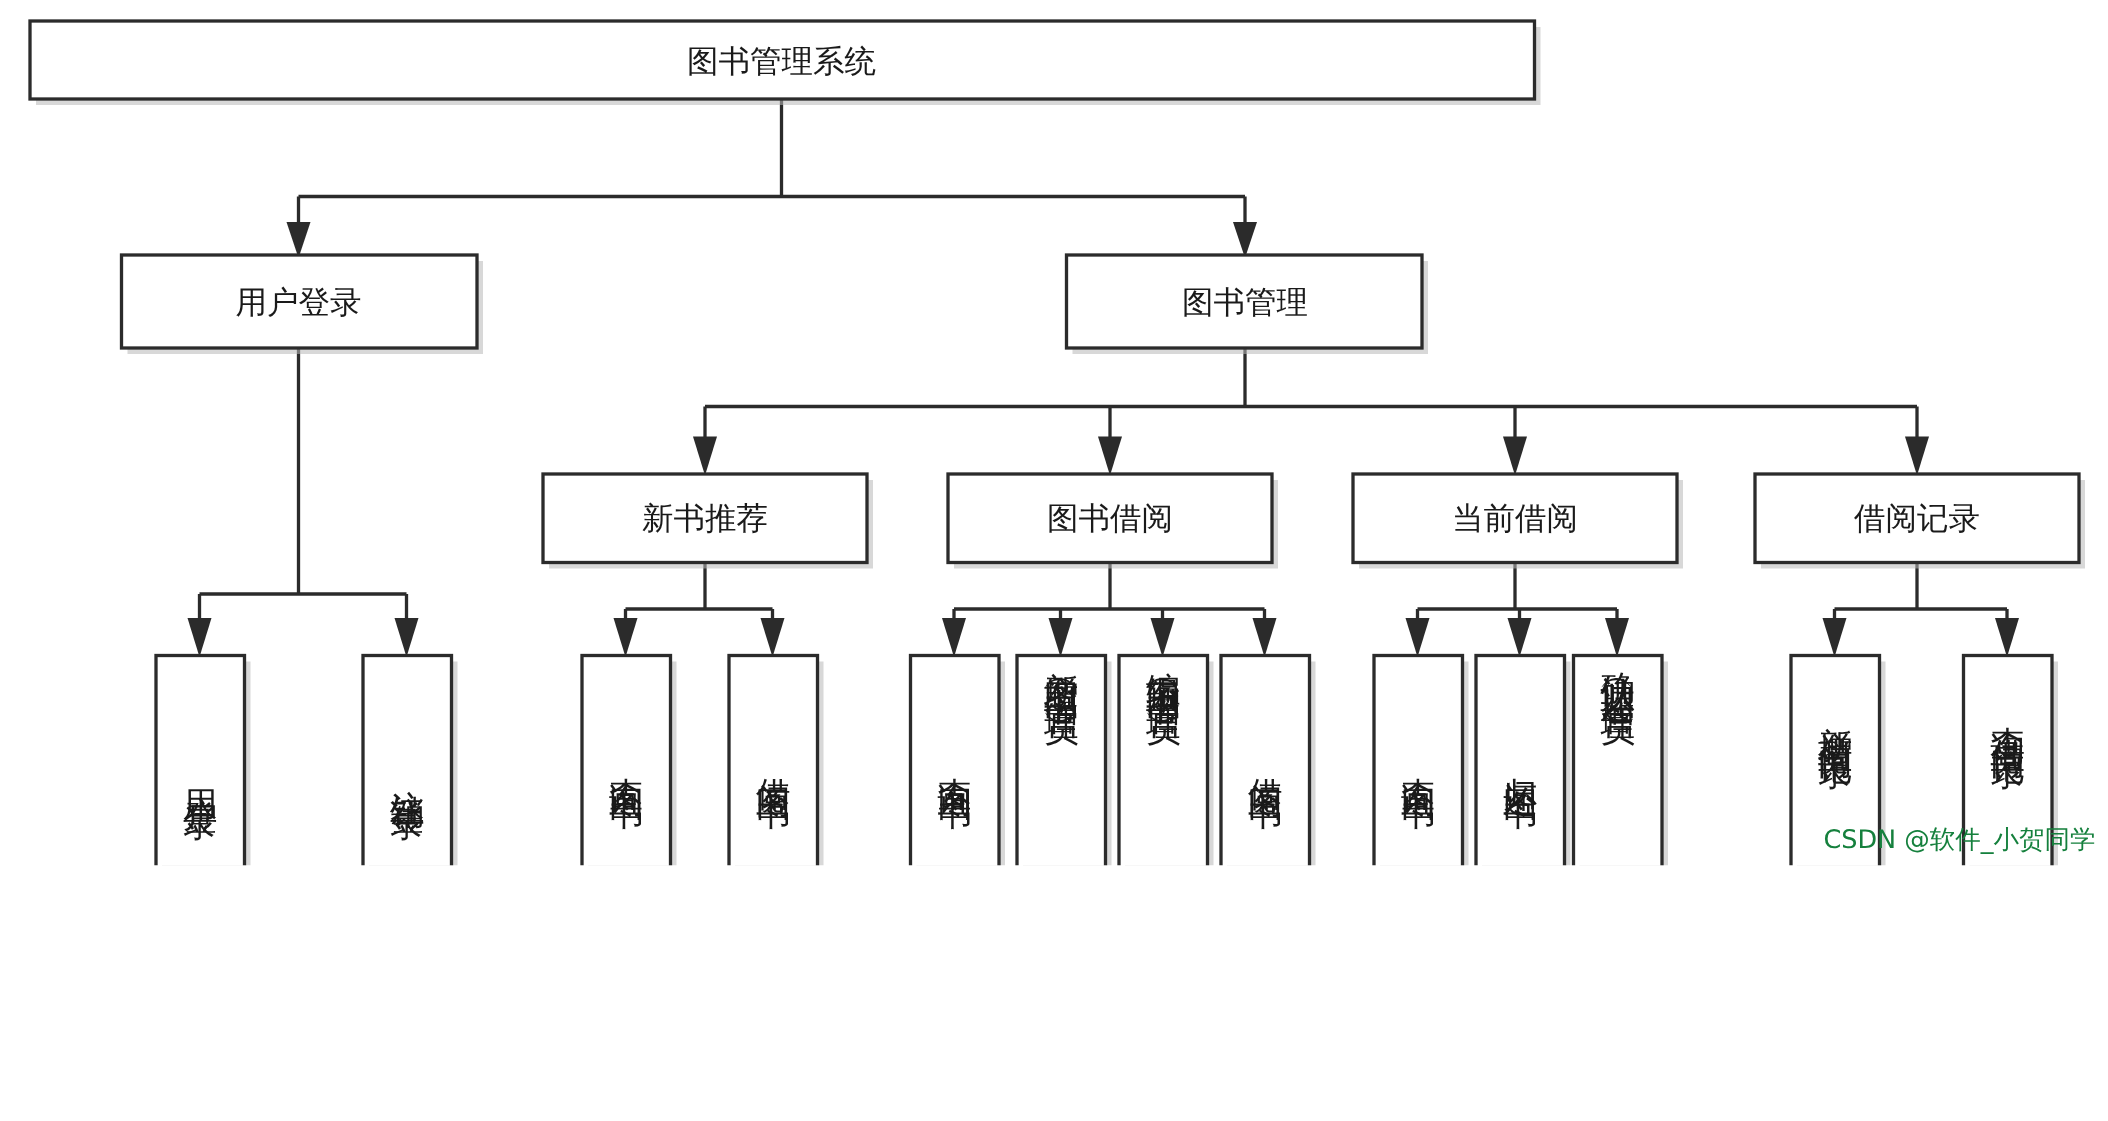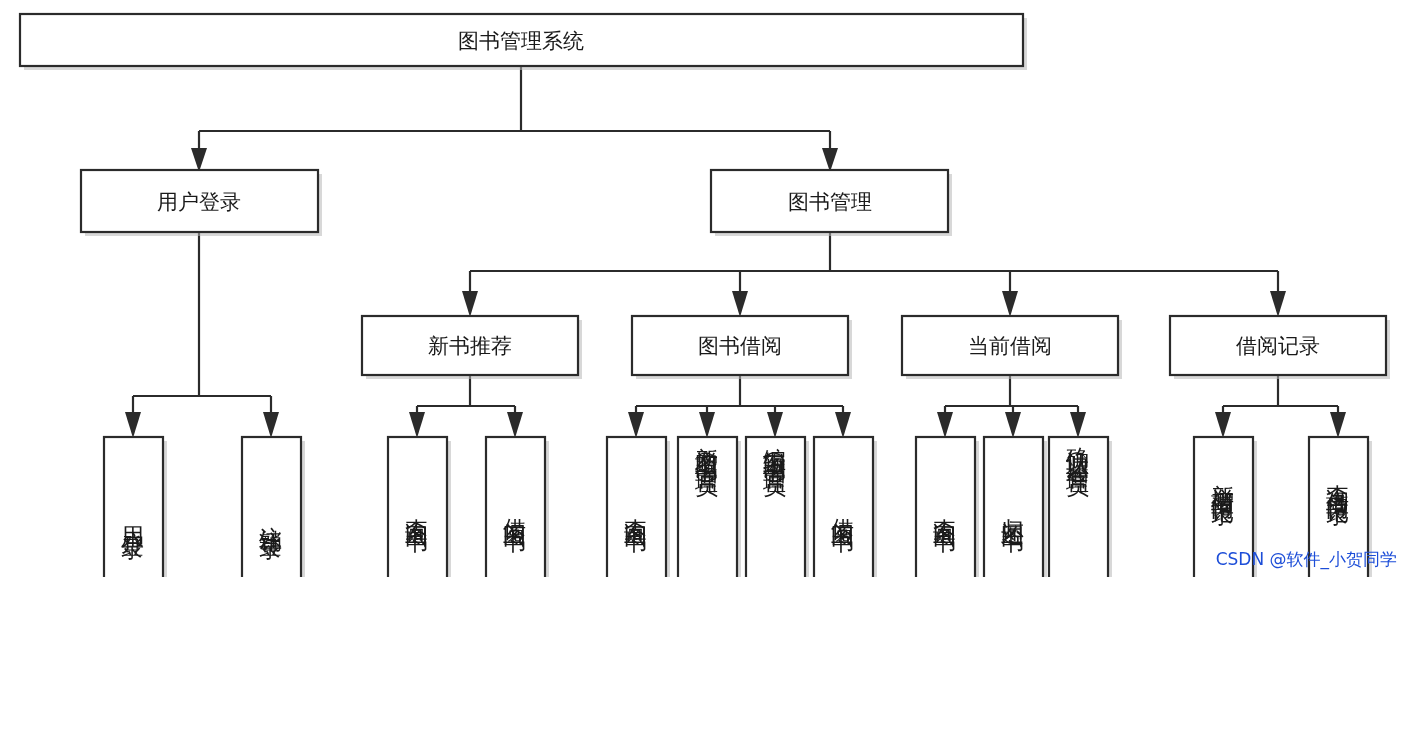--- a/index.html
+++ b/index.html
@@ -58,21 +58,21 @@
     writing-mode: vertical-rl;
     text-orientation: upright;
     letter-spacing: 4px;
   }
   .watermark {
     position: absolute;
     right: 8px;
     bottom: 6px;
     font-family: "DejaVu Sans", "Liberation Sans", sans-serif;
     font-size: 17px;
-    color: #1d4ed8;
+    color: #15803d;
     white-space: nowrap;
     user-select: none;
   }
 </style>
 </head>
 <body>
 
 <div id="diagram-root">
 
   <svg class="canvas" viewBox="0 0 1405 747">

